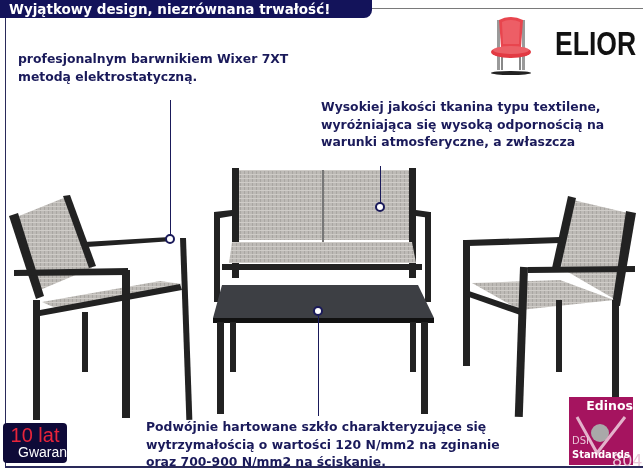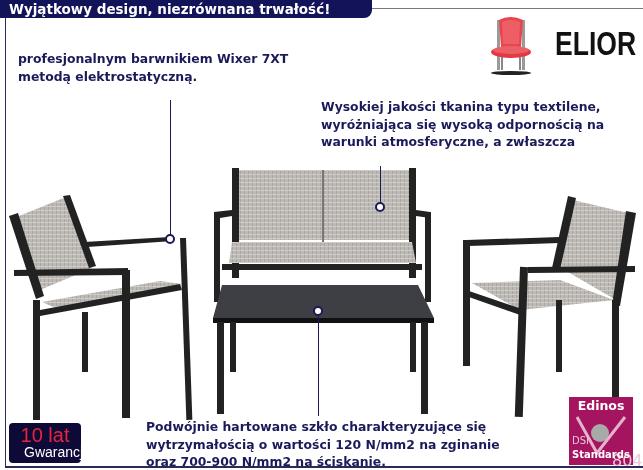--- a/index.html
+++ b/index.html
@@ -9,25 +9,25 @@
   .frame-bottom { position:absolute; left:5px; top:466px; width:638px; height:2px; background:#2a2a5a; }
   .header-banner { position:absolute; left:0; top:0; width:372px; height:18px; background:#13135a; border-bottom-right-radius:8px; color:#fff; font-weight:bold; font-size:13.5px; line-height:18px; padding-left:9px; box-sizing:border-box; white-space:nowrap; }
   .logo { position:absolute; left:486px; top:14px; width:150px; height:64px; }
   .logo-text { position:absolute; left:555px; top:24px; font-family:"Liberation Sans", sans-serif; font-weight:bold; font-size:34px; letter-spacing:0px; color:#111; transform:scaleX(0.78); transform-origin:left top; }
   .callout { position:absolute; color:#1a1a5a; font-weight:bold; font-size:12.4px; line-height:17.5px; white-space:nowrap; }
   .c1 { left:18px; top:50px; }
   .c2 { left:321px; top:98px; }
   .c3 { left:146px; top:418px; }
   .vline { position:absolute; width:1px; background:#1a1a5a; }
   .dot { position:absolute; width:10px; height:10px; border-radius:50%; background:#fff; border:2px solid #1a1a5a; box-sizing:border-box; }
-  .badge-warranty { position:absolute; left:9px; top:423px; width:72px; height:40px; background:#0e0a38; border-radius:4px; text-align:center; }
+  .badge-warranty { position:absolute; left:3px; top:423px; width:64px; height:40px; background:#0e0a38; border-radius:4px; text-align:center; }
   .badge-warranty .years { color:#e8243a; font-family:"Liberation Sans", sans-serif; font-size:20px; line-height:22px; padding-top:1px; }
   .badge-warranty .label { color:#fff; font-family:"Liberation Sans", sans-serif; font-size:14px; line-height:13px;padding-left:15px; }
   .badge-edinos { position:absolute; left:569px; top:397px; width:64px; height:68px; background:#a5145f; color:#fff; font-family:"DejaVu Sans", sans-serif; }
-  .badge-edinos .brand { position:absolute; left:0; top:1px; width:64px; text-align:center; font-weight:bold; font-size:12.5px; }
+  .badge-edinos .brand { position:absolute; left:0; top:1px; width:64px; text-align:right; font-weight:bold; font-size:12.5px; }
   .badge-edinos .std { position:absolute; left:0; top:52px; width:64px; text-align:center; font-weight:bold; font-size:10px; }
   .badge-edinos .dsi { position:absolute; left:3px; top:38px; font-size:10px; color:#e9c7d8; }
   .badge-edinos .num { position:absolute; left:43px; top:54px; font-size:16px; color:#e9c7d8; }
   .scene { position:absolute; left:0; top:0; }
 </style>
 </head>
 <body>
 
 <div class="frame-left"></div>
 <div class="frame-top"></div>

